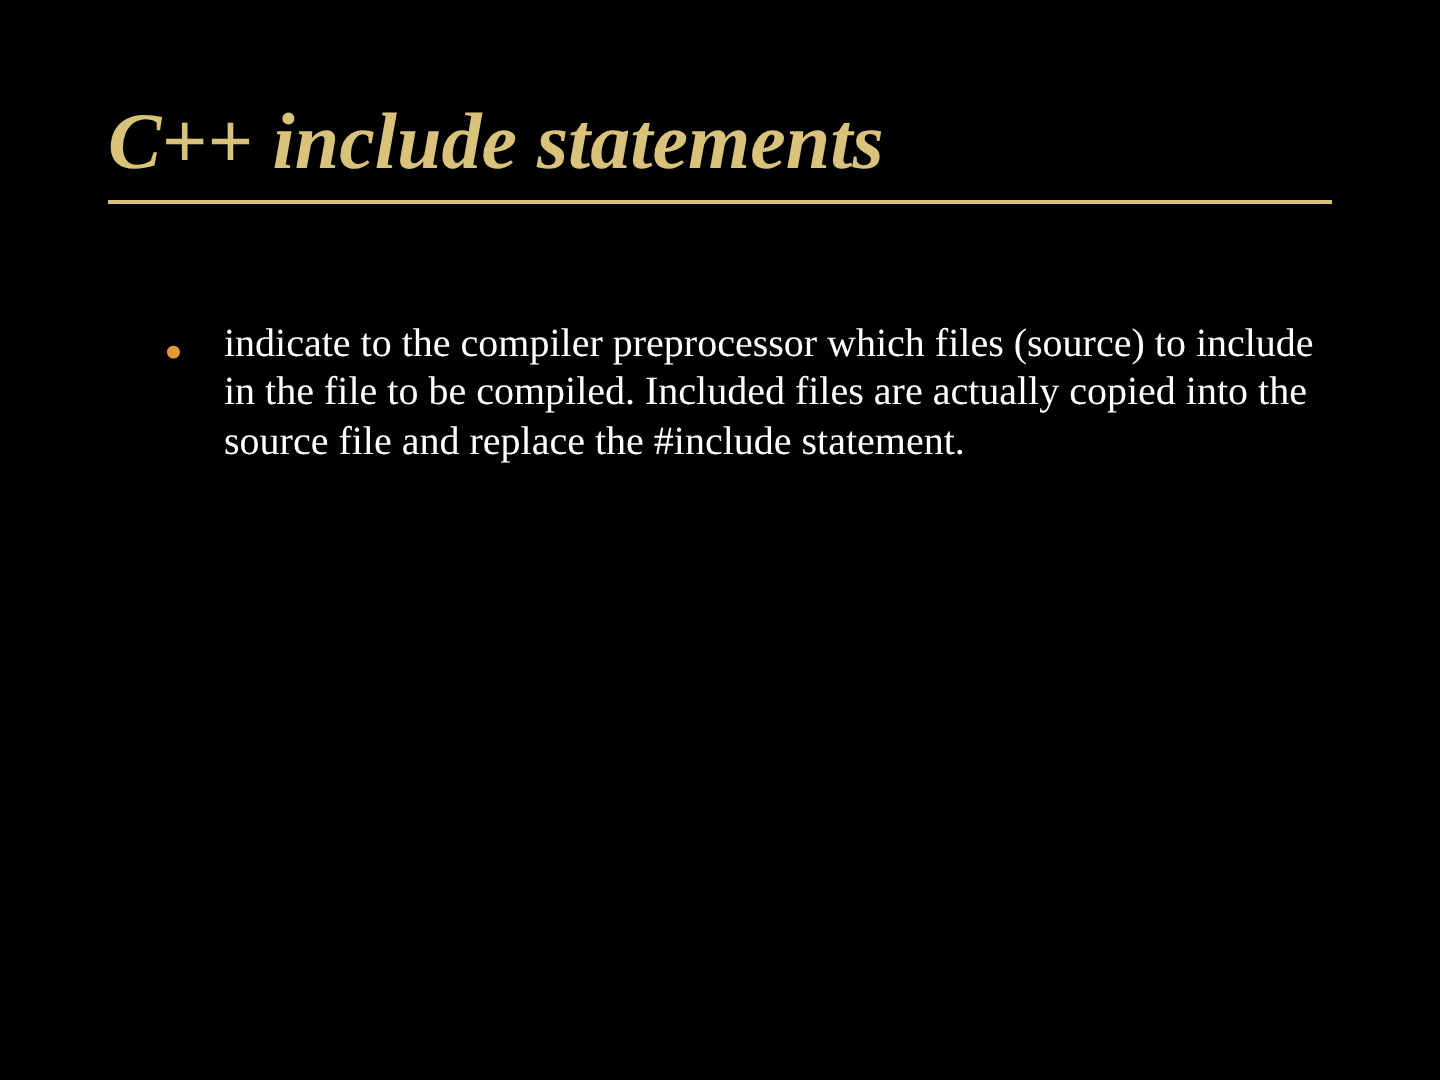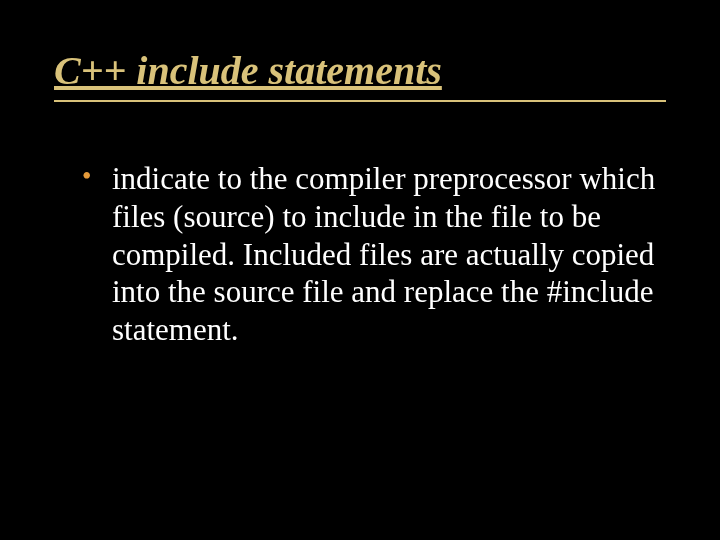--- a/index.html
+++ b/index.html
@@ -18,38 +18,37 @@
     box-sizing: border-box;
     padding: 48px 54px 40px 54px;
   }
   .title {
     font-style: italic;
     font-size: 40px;
     color: #d9c27a;
     text-shadow: 2px 2px 2px rgba(0,0,0,0.7);
     margin: 0 0 6px 0;
     line-height: 1.15;
-    text-decoration: underline;
   }
   .underline {
     height: 2px;
     width: 612px;
     background: #d9c27a;
     margin-bottom: 58px;
   }
   .body-list {
     list-style: none;
     padding: 0;
     margin: 0 0 0 28px;
   }
   .body-list li {
     position: relative;
     padding-left: 30px;
     color: #ffffff;
-    font-size: 31px;
+    font-size: 20px;
     line-height: 1.22;
     font-family: Liberation Serif, serif;
   }
   .body-list li::before {
     content: "•";
     position: absolute;
     left: 0;
     top: 0;
     color: #e59a3a;
     font-size: 27px;

